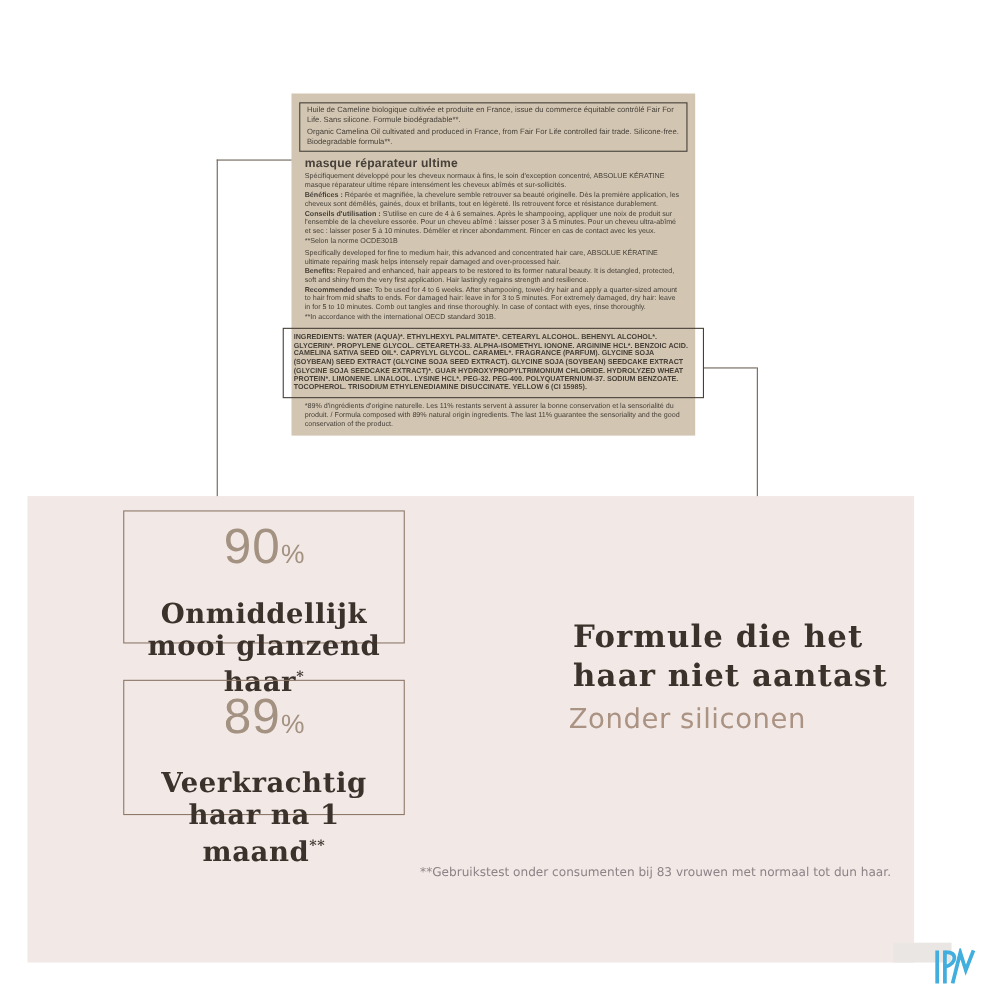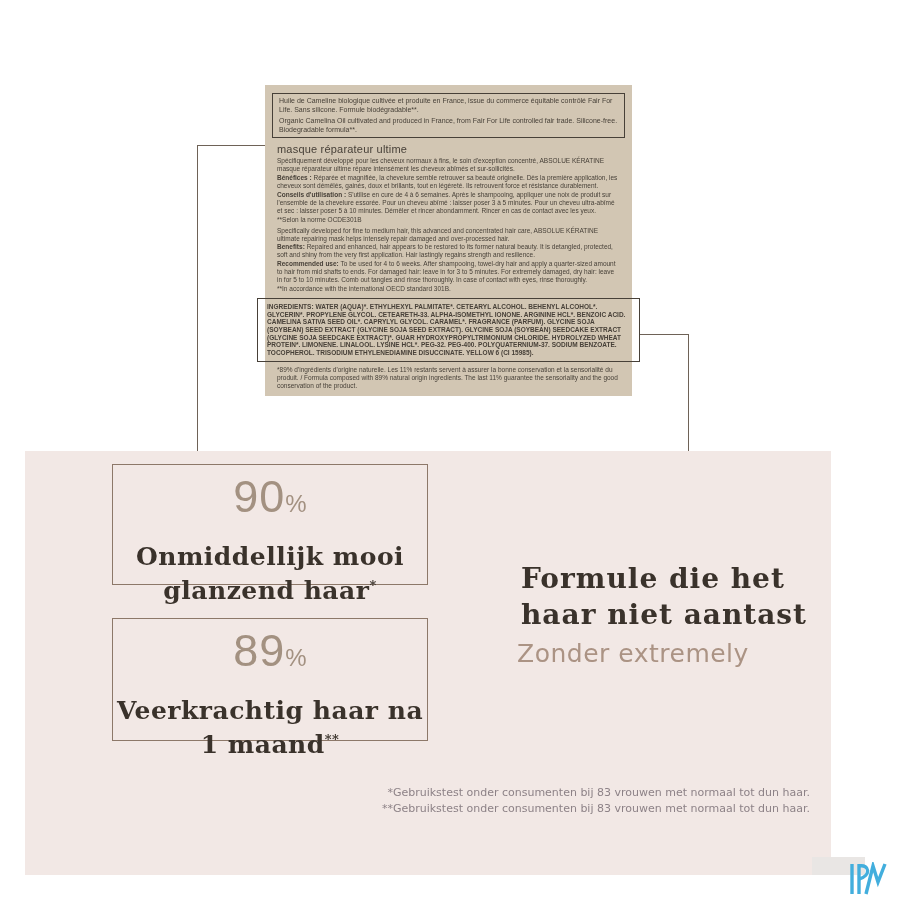--- a/index.html
+++ b/index.html
@@ -7,38 +7,38 @@
           font-family:"Liberation Sans",sans-serif;}
 
   
   .label{position:absolute;left:265px;top:85px;width:367px;min-height:308px;
          background:#d2c6b3;color:#474038;box-sizing:border-box;
          padding:8px 12px 6px 12px;}
   .infobox{border:1px solid #474038;margin:0 -5px 5px -5px;padding:3px 6px;
            font-size:7px;line-height:8.6px;}
   .infobox p{margin:0;}
   .infobox p + p{margin-top:3px;}
-  .sec-heading{font-size:11px;font-weight:400;margin:4px 0 2px 0;letter-spacing:.2px;}
+  .sec-heading{font-size:11px;font-weight:700;margin:4px 0 2px 0;letter-spacing:.2px;}
   .body-p{font-size:6.5px;line-height:7.9px;margin:0 0 1px 0;}
   .body-p b{font-weight:700;}
   .norm{font-size:6.5px;line-height:7.9px;margin:0 0 3px 0;}
   .ingredients{border:1px solid #474038;margin:5px -20px 4px -20px;padding:4px 9px;
                font-size:6.5px;line-height:7.7px;font-weight:700;}
   .natural-note{font-size:6.5px;line-height:7.9px;margin:0;}
 
   
   .conn{position:absolute;background:#6e6257;}
   .conn-left-h{left:197px;top:145px;width:68px;height:1px;}
   .conn-left-v{left:197px;top:145px;width:1px;height:319px;}
   .conn-right-h{left:640px;top:334px;width:48px;height:1px;}
   .conn-right-v{left:688px;top:334px;width:1px;height:224px;}
 
   
   .panel{position:absolute;left:25px;top:451px;width:806px;height:424px;background:#f2e8e5;}
-  .stat-box{position:absolute;left:87px;width:316px;border:1px solid #8d7869;
+  .stat-box{position:absolute;left:87px;width:256px;border:1px solid #8d7869;
             box-sizing:border-box;text-align:center;}
   .stat-box.first{top:13px;height:121px;}
   .stat-box.second{top:167px;height:123px;}
   .stat-value{margin-top:8px;color:#a39181;font-size:45px;line-height:48px;font-weight:400;
               letter-spacing:1px;}
   .stat-value .pct{font-size:24px;letter-spacing:0;}
   .stat-caption{font-family:"DejaVu Serif",serif;font-weight:700;color:#3a322b;
                 font-size:25px;line-height:29px;letter-spacing:.5px;margin-top:14px;}
   .stat-caption sup{font-size:13px;}
 
@@ -94,25 +94,24 @@
       <div class="stat-caption"><span>Onmiddellijk mooi glanzend haar</span><sup>*</sup></div>
     </div>
 
     <div class="stat-box second">
       <div class="stat-value"><span>89</span><span class="pct">%</span></div>
       <div class="stat-caption"><span>Veerkrachtig haar na 1 maand</span><sup>**</sup></div>
     </div>
 
     <div class="formula">
       <p class="formula-title">Formule die het haar niet aantast</p>
-      <div class="formula-sub">Zonder extremely</div>
+      <div class="formula-sub">Zonder siliconen</div>
     </div>
 
     <div class="footnotes">
-      <div>*Gebruikstest onder consumenten bij 83 vrouwen met normaal tot dun haar.</div>
       <div>**Gebruikstest onder consumenten bij 83 vrouwen met normaal tot dun haar.</div>
     </div>
   </div>
 
   <div class="logo-gray"></div>
   <svg class="ipm" viewBox="0 0 42 34" aria-label="IPM">
     <g stroke="#42aedd" stroke-width="3.4" fill="none">
       <line x1="4" y1="2" x2="4" y2="32"></line>
       <line x1="11" y1="2" x2="11" y2="32"></line>
       <path d="M11,4 C22,2 23,14 11,17"></path>

